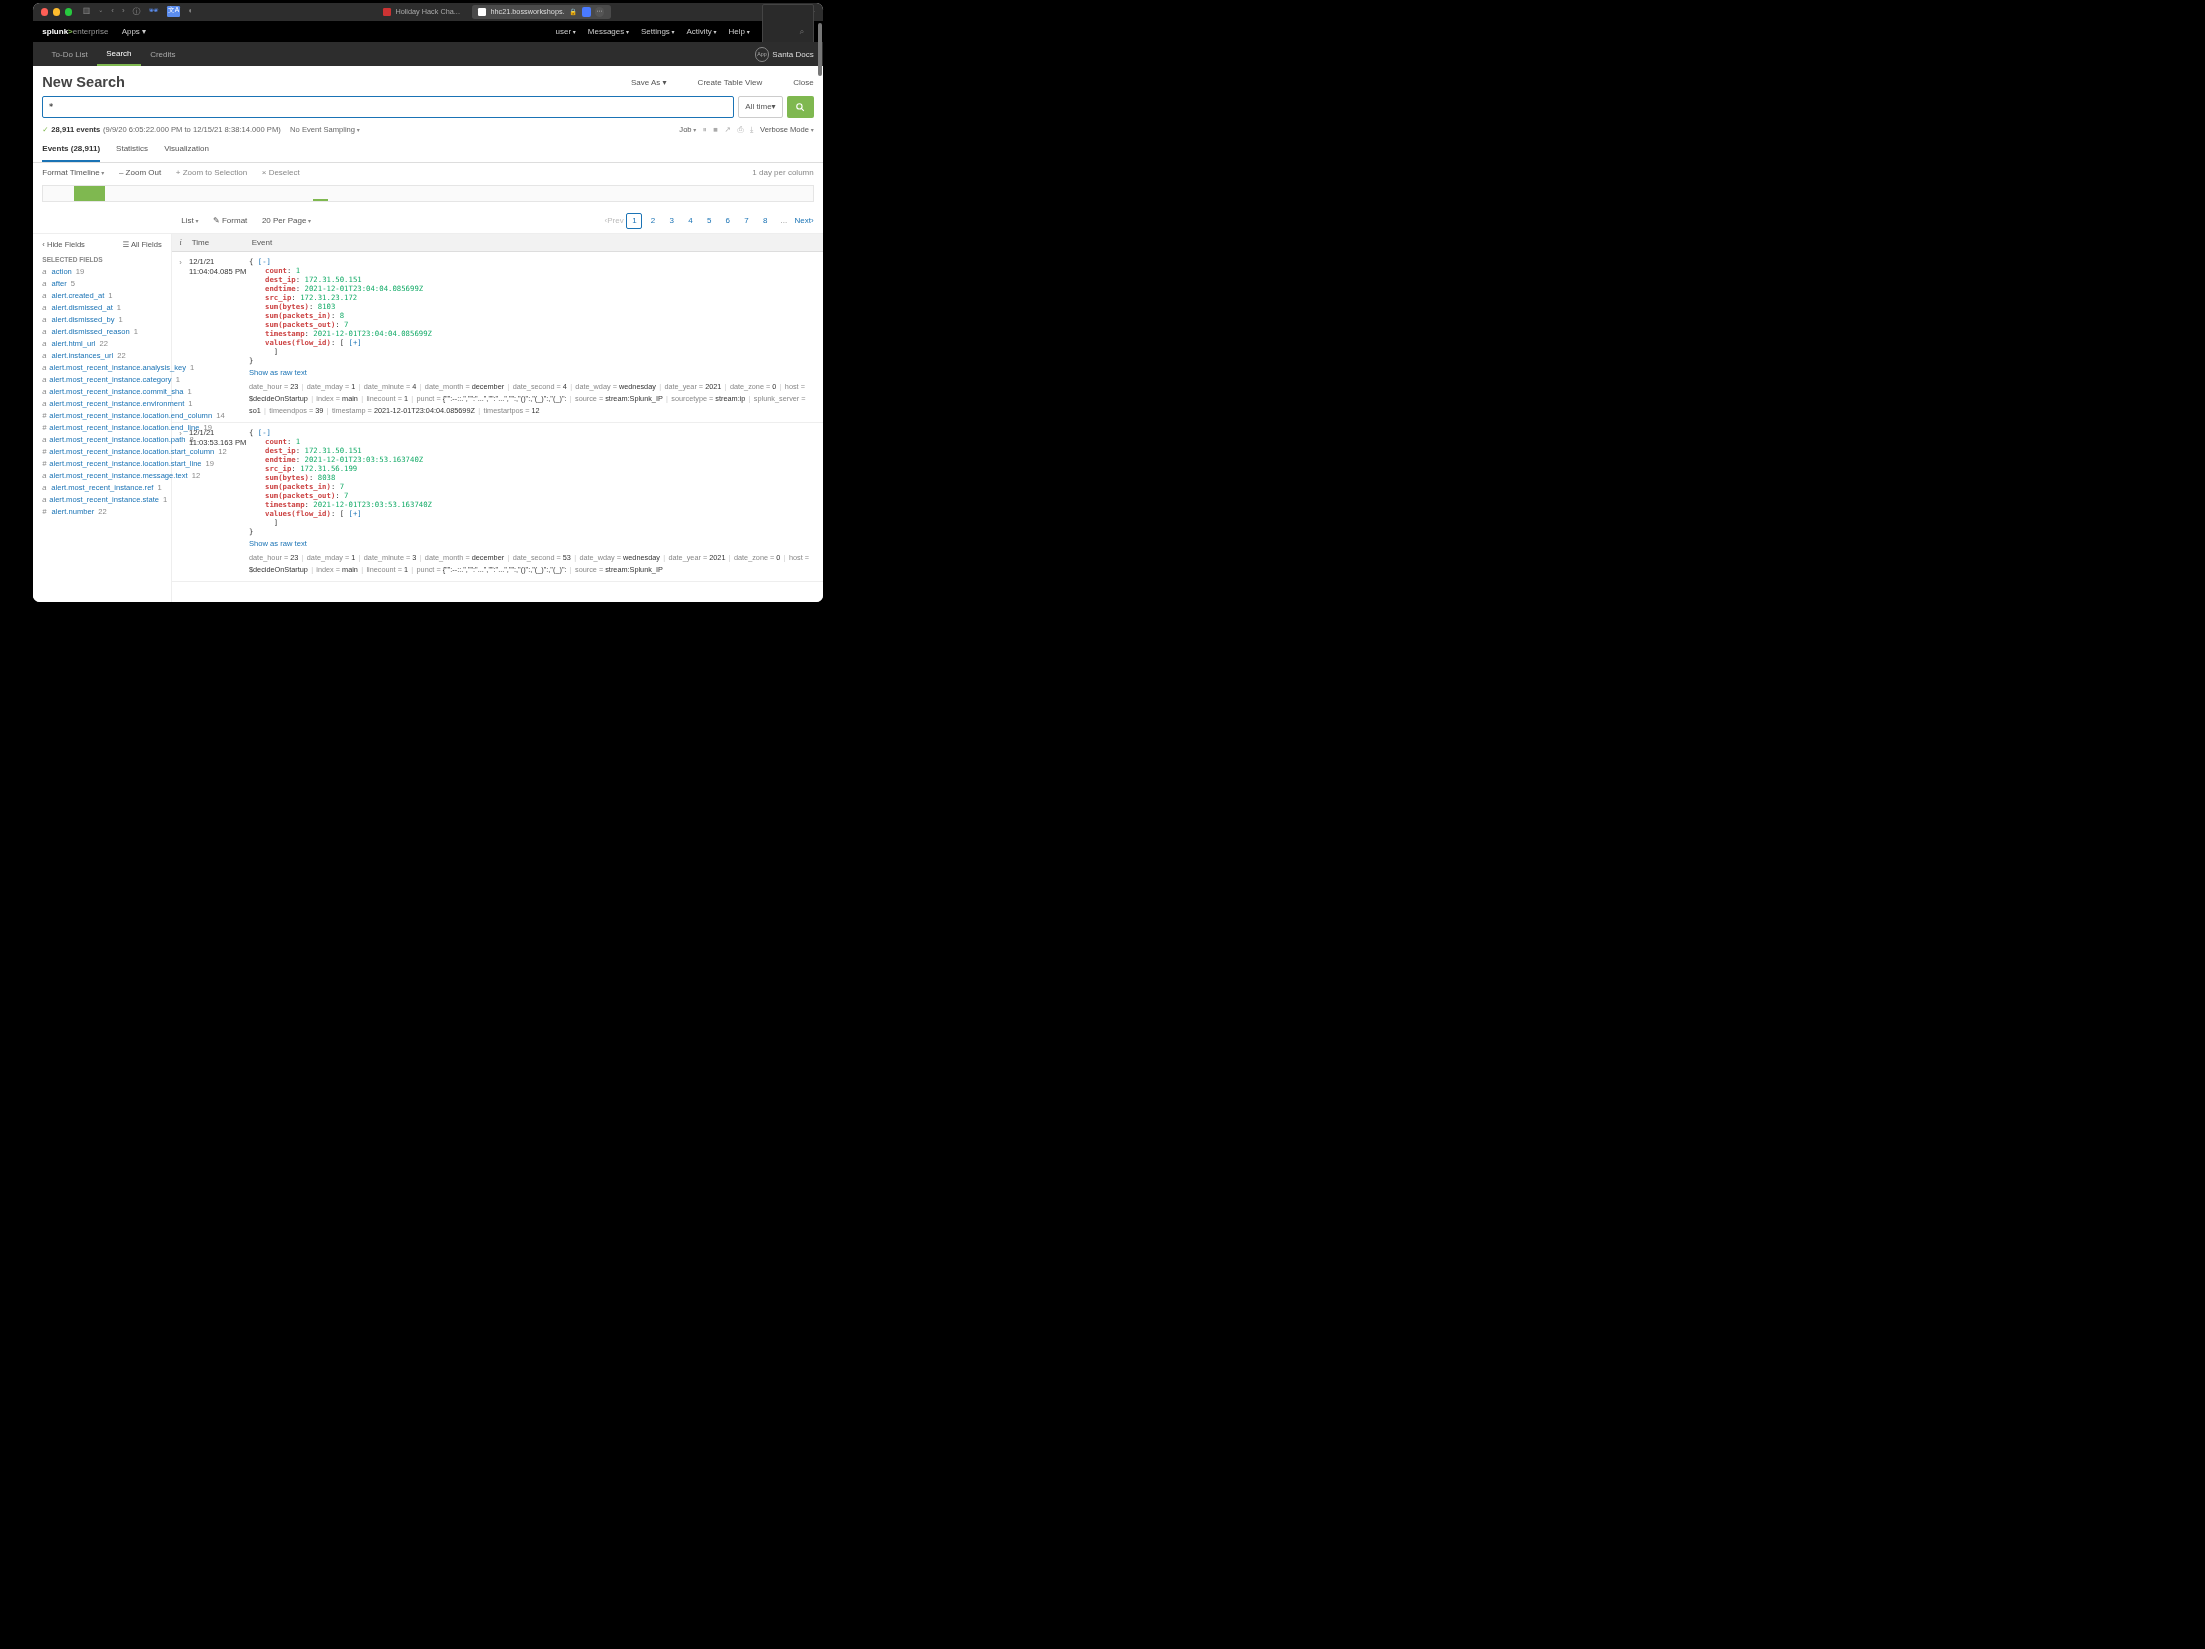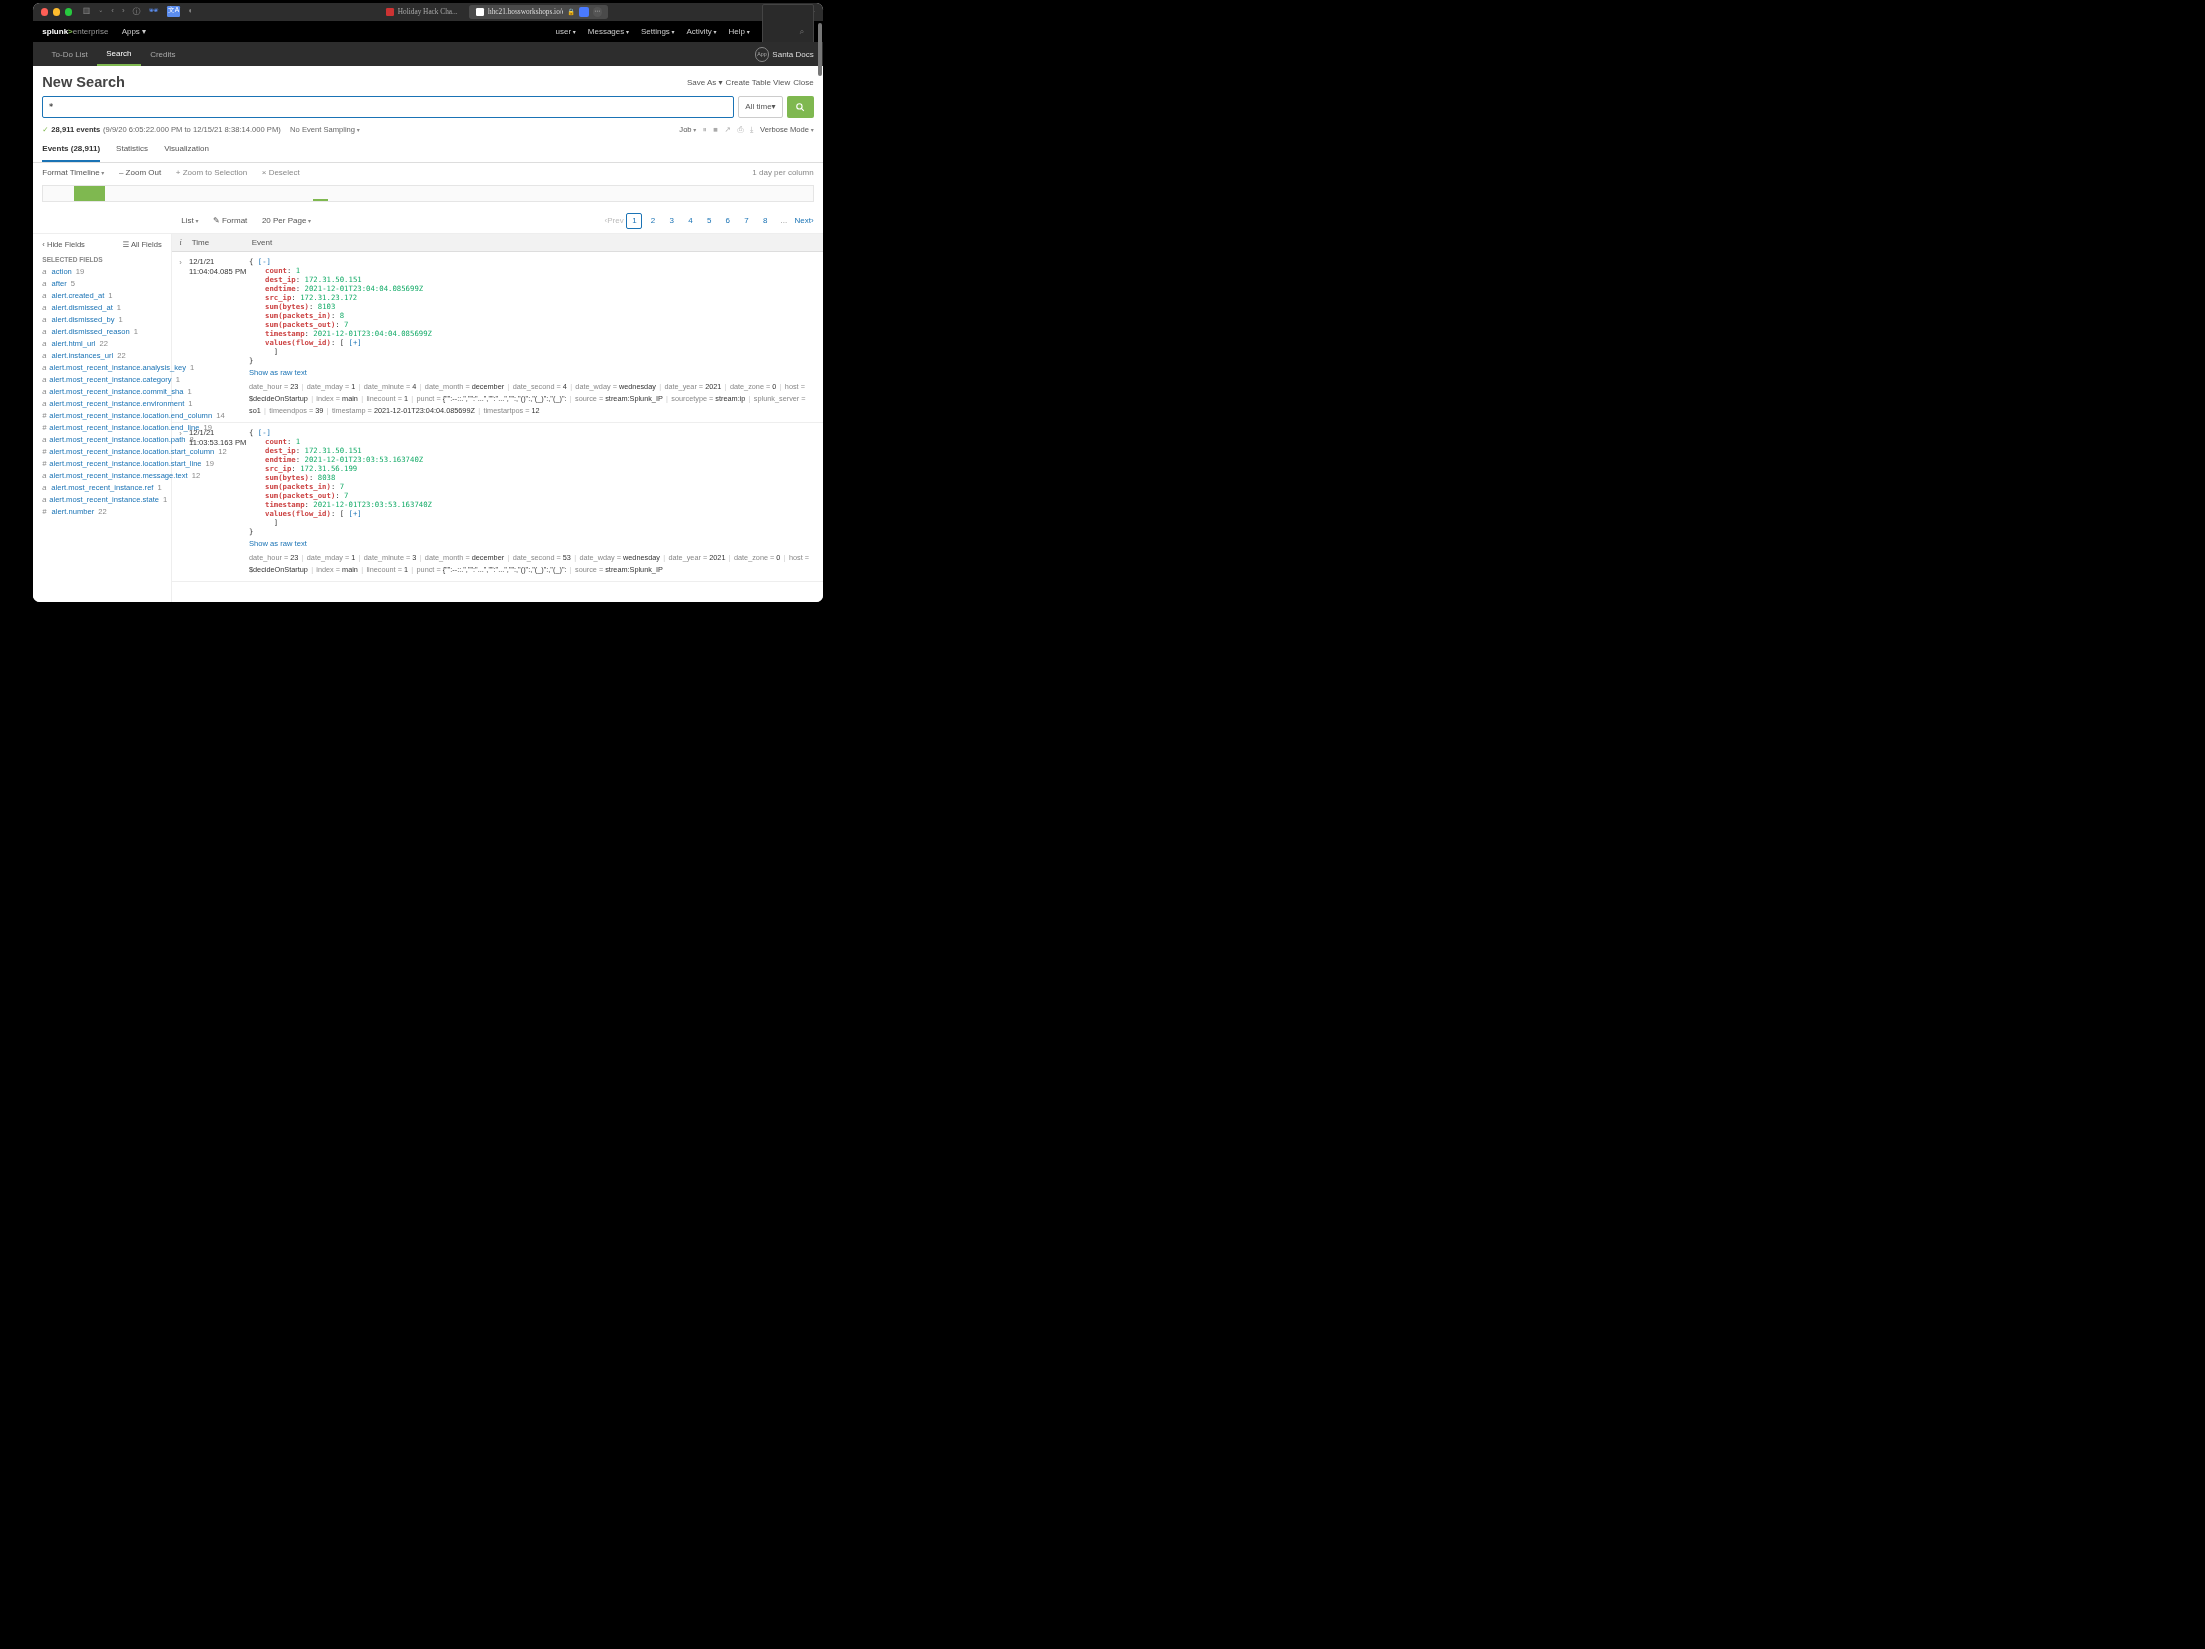--- a/index.html
+++ b/index.html
@@ -4,21 +4,21 @@
 <style>
 * { margin:0; padding:0; box-sizing:border-box; }
 body { background:#000; font-family:-apple-system,BlinkMacSystemFont,"Segoe UI",sans-serif; font-size:8px; color:#333; width:843px; height:630px; position:relative; }
 .browser { position:absolute; top:2.7px; left:33px; right:20px; bottom:28px; background:#fff; border-radius:6.6px; overflow:hidden; display:flex; flex-direction:column; }
 .titlebar { height:18.6px; background:#2d2d2d; display:flex; align-items:center; padding:0 8px; gap:5.3px; flex-shrink:0; }
 .traffic { display:flex; gap:4.6px; }
 .tl { width:7.3px; height:7.3px; border-radius:50%; }
 .tl.r{background:#ff5f56;} .tl.y{background:#ffbd2e;} .tl.g{background:#27c93f;}
 .tbicons { display:flex; gap:8px; color:#888; margin-left:5.3px; }
 .tbicons span { cursor:pointer; }
-.tabs { display:flex; gap:5.3px; margin:0 auto;font-family:Liberation Serif, serif; }
+.tabs { display:flex; gap:5.3px; margin:0 auto; }
 .btab { display:flex; align-items:center; gap:4px; padding:2px 6.6px; border-radius:2.7px; font-size:7.3px; max-width:139px; }
 .btab.inactive{color:#aaa;} .btab.active{background:#4a4a4a;color:#ddd;}
 .favicon{width:8px;height:8px;border-radius:1.3px;flex-shrink:0;}
 .fav1{background:#c33;} .fav2{background:#fff;}
 .lock{color:#aaa;font-size:6.6px;}
 .ticon{width:9.3px;height:9.3px;border-radius:2px;flex-shrink:0;}
 .ti-b{background:#4a7aff;} .ti-d{background:#555;border-radius:50%;color:#ddd;font-size:6px;text-align:center;line-height:9.3px;}
 .tright{display:flex;gap:6.6px;color:#888;align-items:center;}
 .tright .circ{width:9.3px;height:9.3px;border:1px solid #888;border-radius:50%;display:flex;align-items:center;justify-content:center;font-size:6.6px;}
 .splunk-header{height:21px;background:#000000;color:#ccc;display:flex;align-items:center;padding:0 9.3px;font-size:8px;flex-shrink:0;}
@@ -32,21 +32,21 @@
 .find input{background:none;border:none;color:#ccc;font-size:7.3px;width:33px;outline:none;margin-top:41px;}
 .mag{color:#888;}
 .appnav{height:24px;background:#2d2d2d;display:flex;align-items:center;padding:0 9.3px;font-size:8px;color:#aaa;flex-shrink:0;}
 .appnav .tab{padding:6.6px 9.3px;cursor:pointer;}
 .appnav .tab.active{color:#fff;border-bottom:2px solid #7fb850;}
 .appnav-right{margin-left:auto;display:flex;align-items:center;gap:3px;color:#ddd;}
 .appicon{width:14.6px;height:14.6px;border:0.7px solid #888;border-radius:50%;display:flex;align-items:center;justify-content:center;font-size:5.3px;color:#aaa;}
 .page{flex:1;overflow:auto;background:#fff;display:flex;flex-direction:column;}
 .phead{padding:8px 9.3px 5.3px;display:flex;align-items:center;}
 .ptitle{font-size:14.6px;font-weight:700;color:#444;}
-.pactions{margin-left:auto;display:flex;gap:3px;font-size:8px;color:#555;justify-content:flex-end;}
+.pactions{margin-left:auto;display:flex;gap:31px;font-size:8px;color:#555;justify-content:flex-end;}
 .pactions span{cursor:pointer;}
 .searchrow{display:flex;padding:0 9.3px 4px;gap:4px;}
 .sbox{flex:1;border:1.3px solid #1a73b5;border-radius:2px;height:22.6px;display:flex;align-items:center;padding:0 5.3px;}
 .sbox input{border:none;outline:none;font-size:8.6px;width:100%;font-family:monospace;}
 .timepick{border:0.7px solid #ccc;border-radius:2px;padding:0 6.6px;font-size:8px;color:#555;display:flex;align-items:center;}
 .gobtn{width:26.5px;background:#7fb850;border-radius:2px;display:flex;align-items:center;justify-content:center;color:#fff;}
 .gobtn svg{width:10.6px;height:10.6px;}
 .statusrow{padding:2.7px 9.3px;display:flex;align-items:center;font-size:7.6px;color:#666;}
 .chk{color:#7fb850;margin-right:2.7px;}
 .statusrow b{color:#333;}

